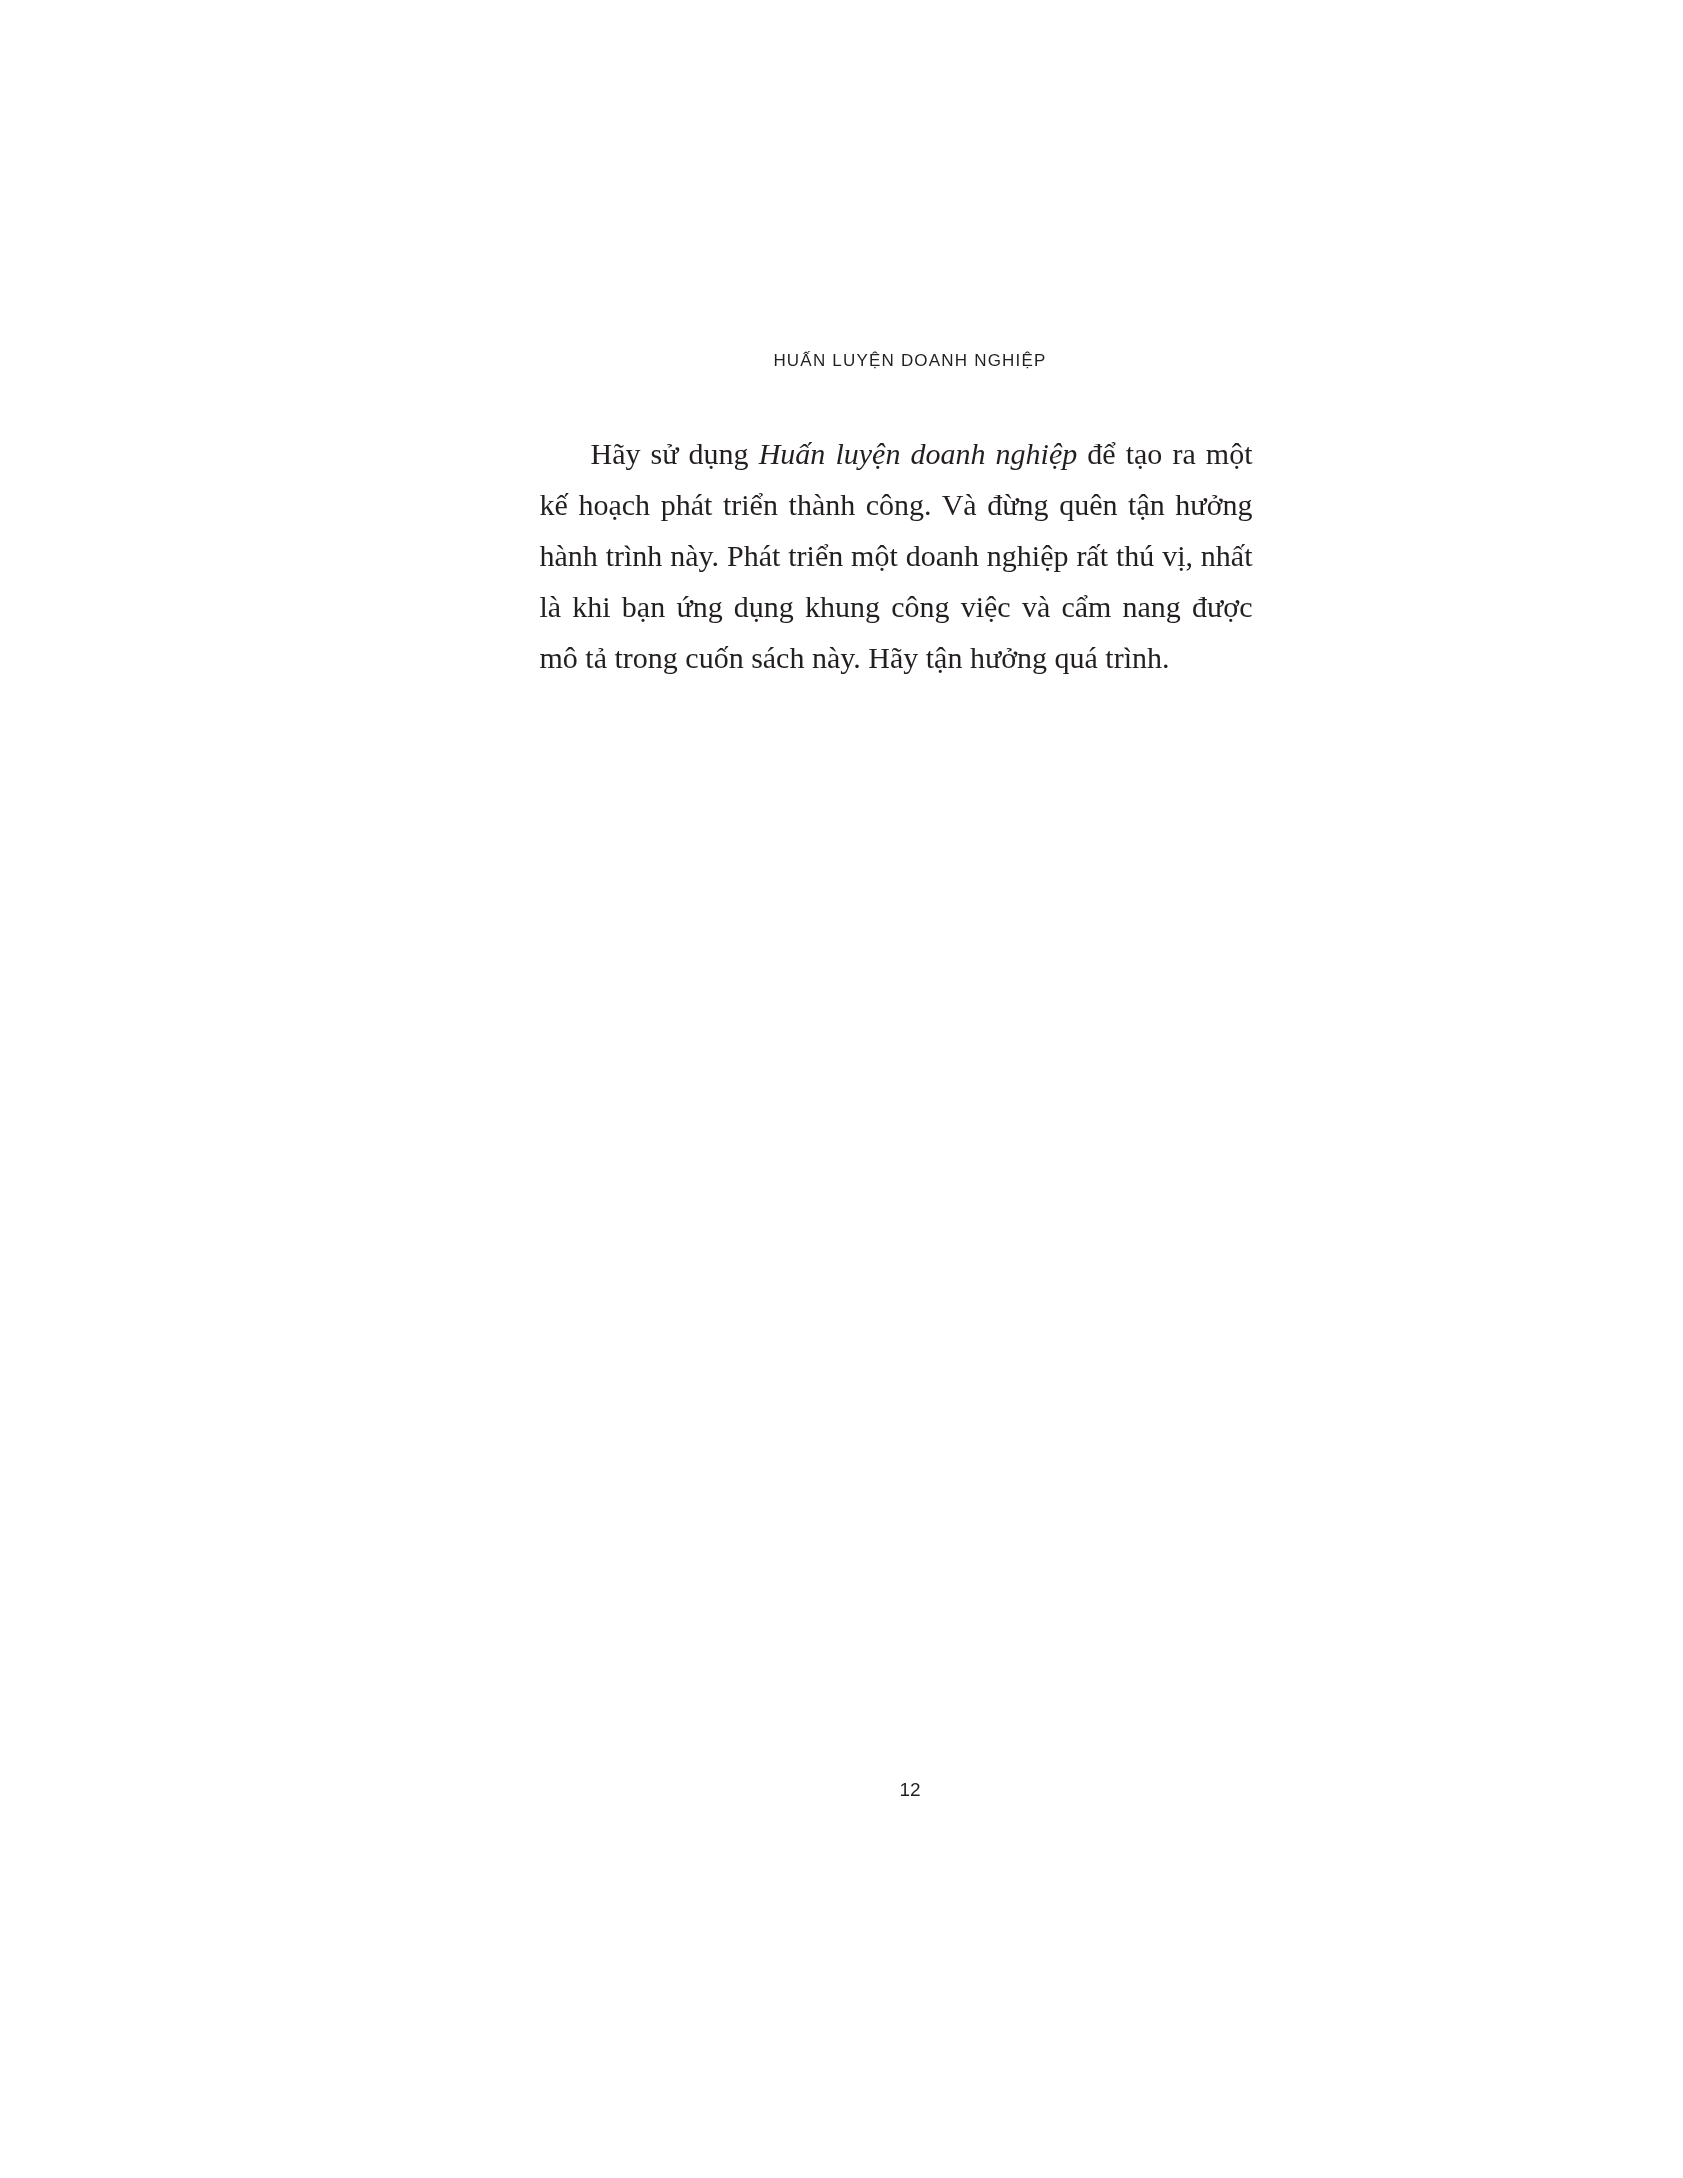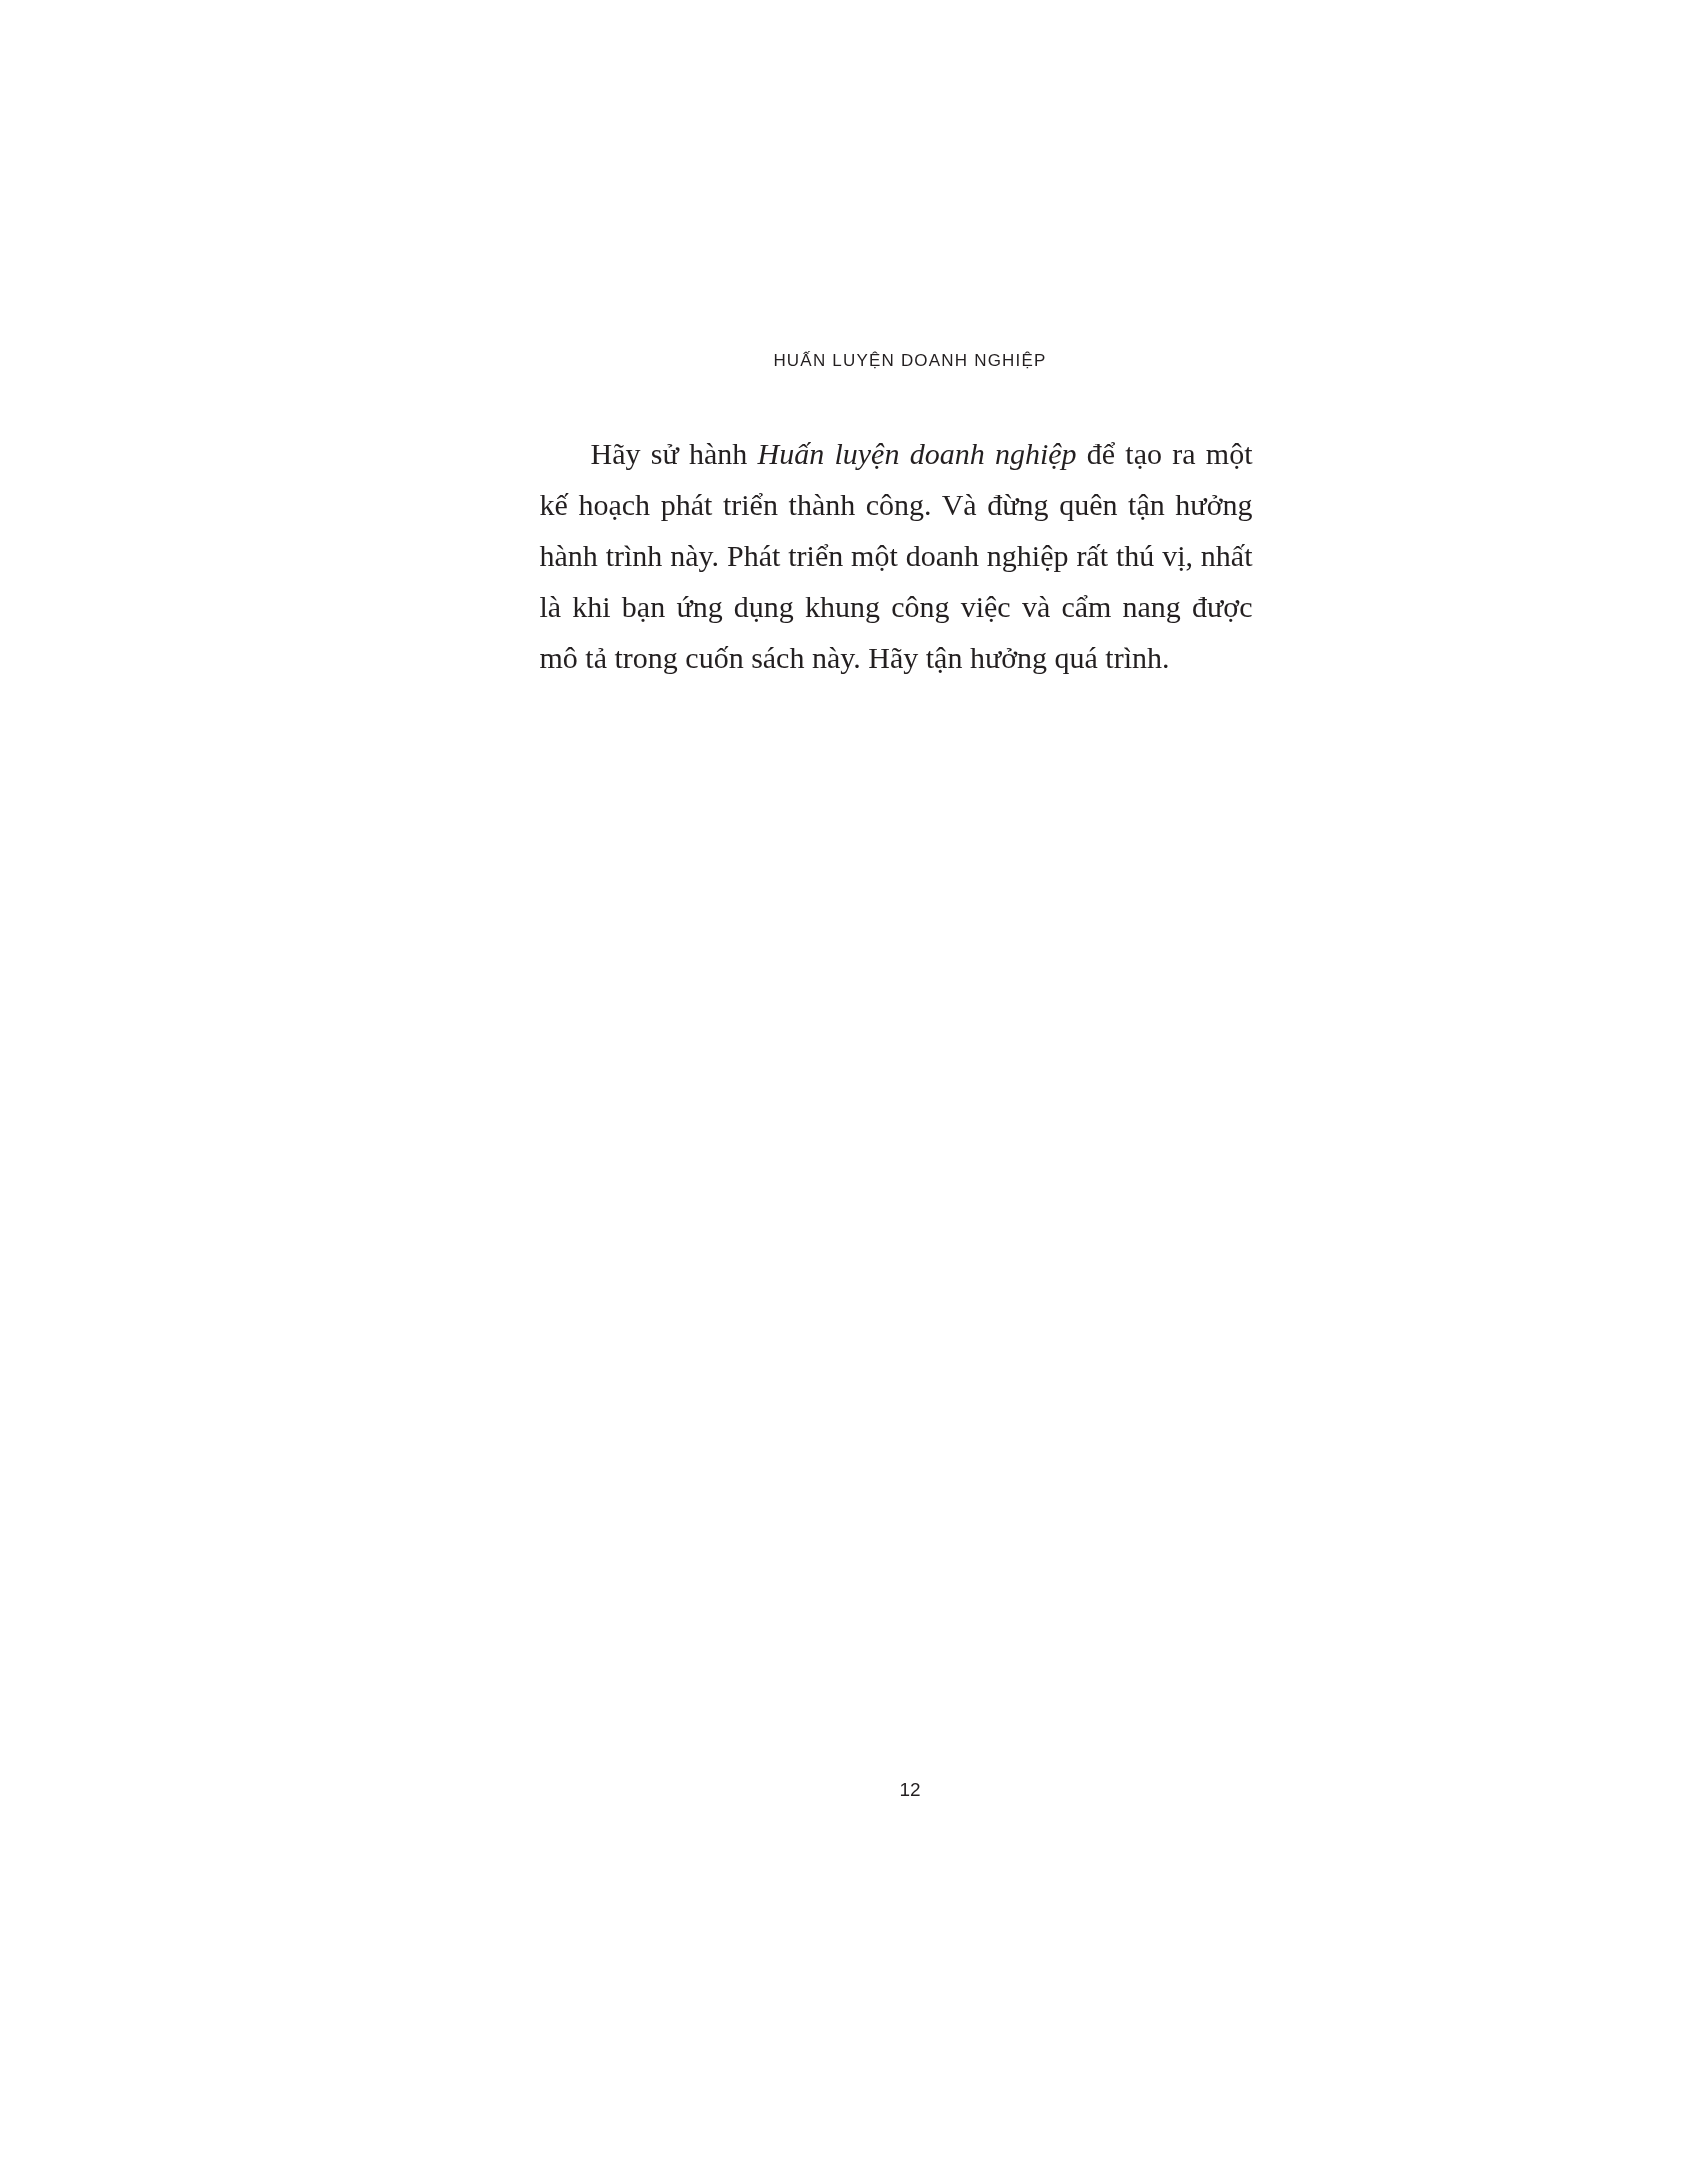--- a/index.html
+++ b/index.html
@@ -69,19 +69,19 @@
   }
 </style>
 </head>
 <body>
 
 <div class="page">
 
   <div class="running-head">HUẤN LUYỆN DOANH NGHIỆP</div>
 
   <div class="text-block">
-    <p><span>Hãy sử hành </span><span class="italic">Huấn luyện doanh nghiệp</span><span> để tạo ra một kế hoạch phát triển thành công. Và đừng quên tận hưởng hành trình này. Phát triển một doanh nghiệp rất thú vị, nhất là khi bạn ứng dụng khung công việc và cẩm nang được mô tả trong cuốn sách này. Hãy tận hưởng quá trình.</span></p>
+    <p><span>Hãy sử dụng </span><span class="italic">Huấn luyện doanh nghiệp</span><span> để tạo ra một kế hoạch phát triển thành công. Và đừng quên tận hưởng hành trình này. Phát triển một doanh nghiệp rất thú vị, nhất là khi bạn ứng dụng khung công việc và cẩm nang được mô tả trong cuốn sách này. Hãy tận hưởng quá trình.</span></p>
   </div>
 
   <div class="folio">12</div>
 
 </div>
 
 
 </body></html>

